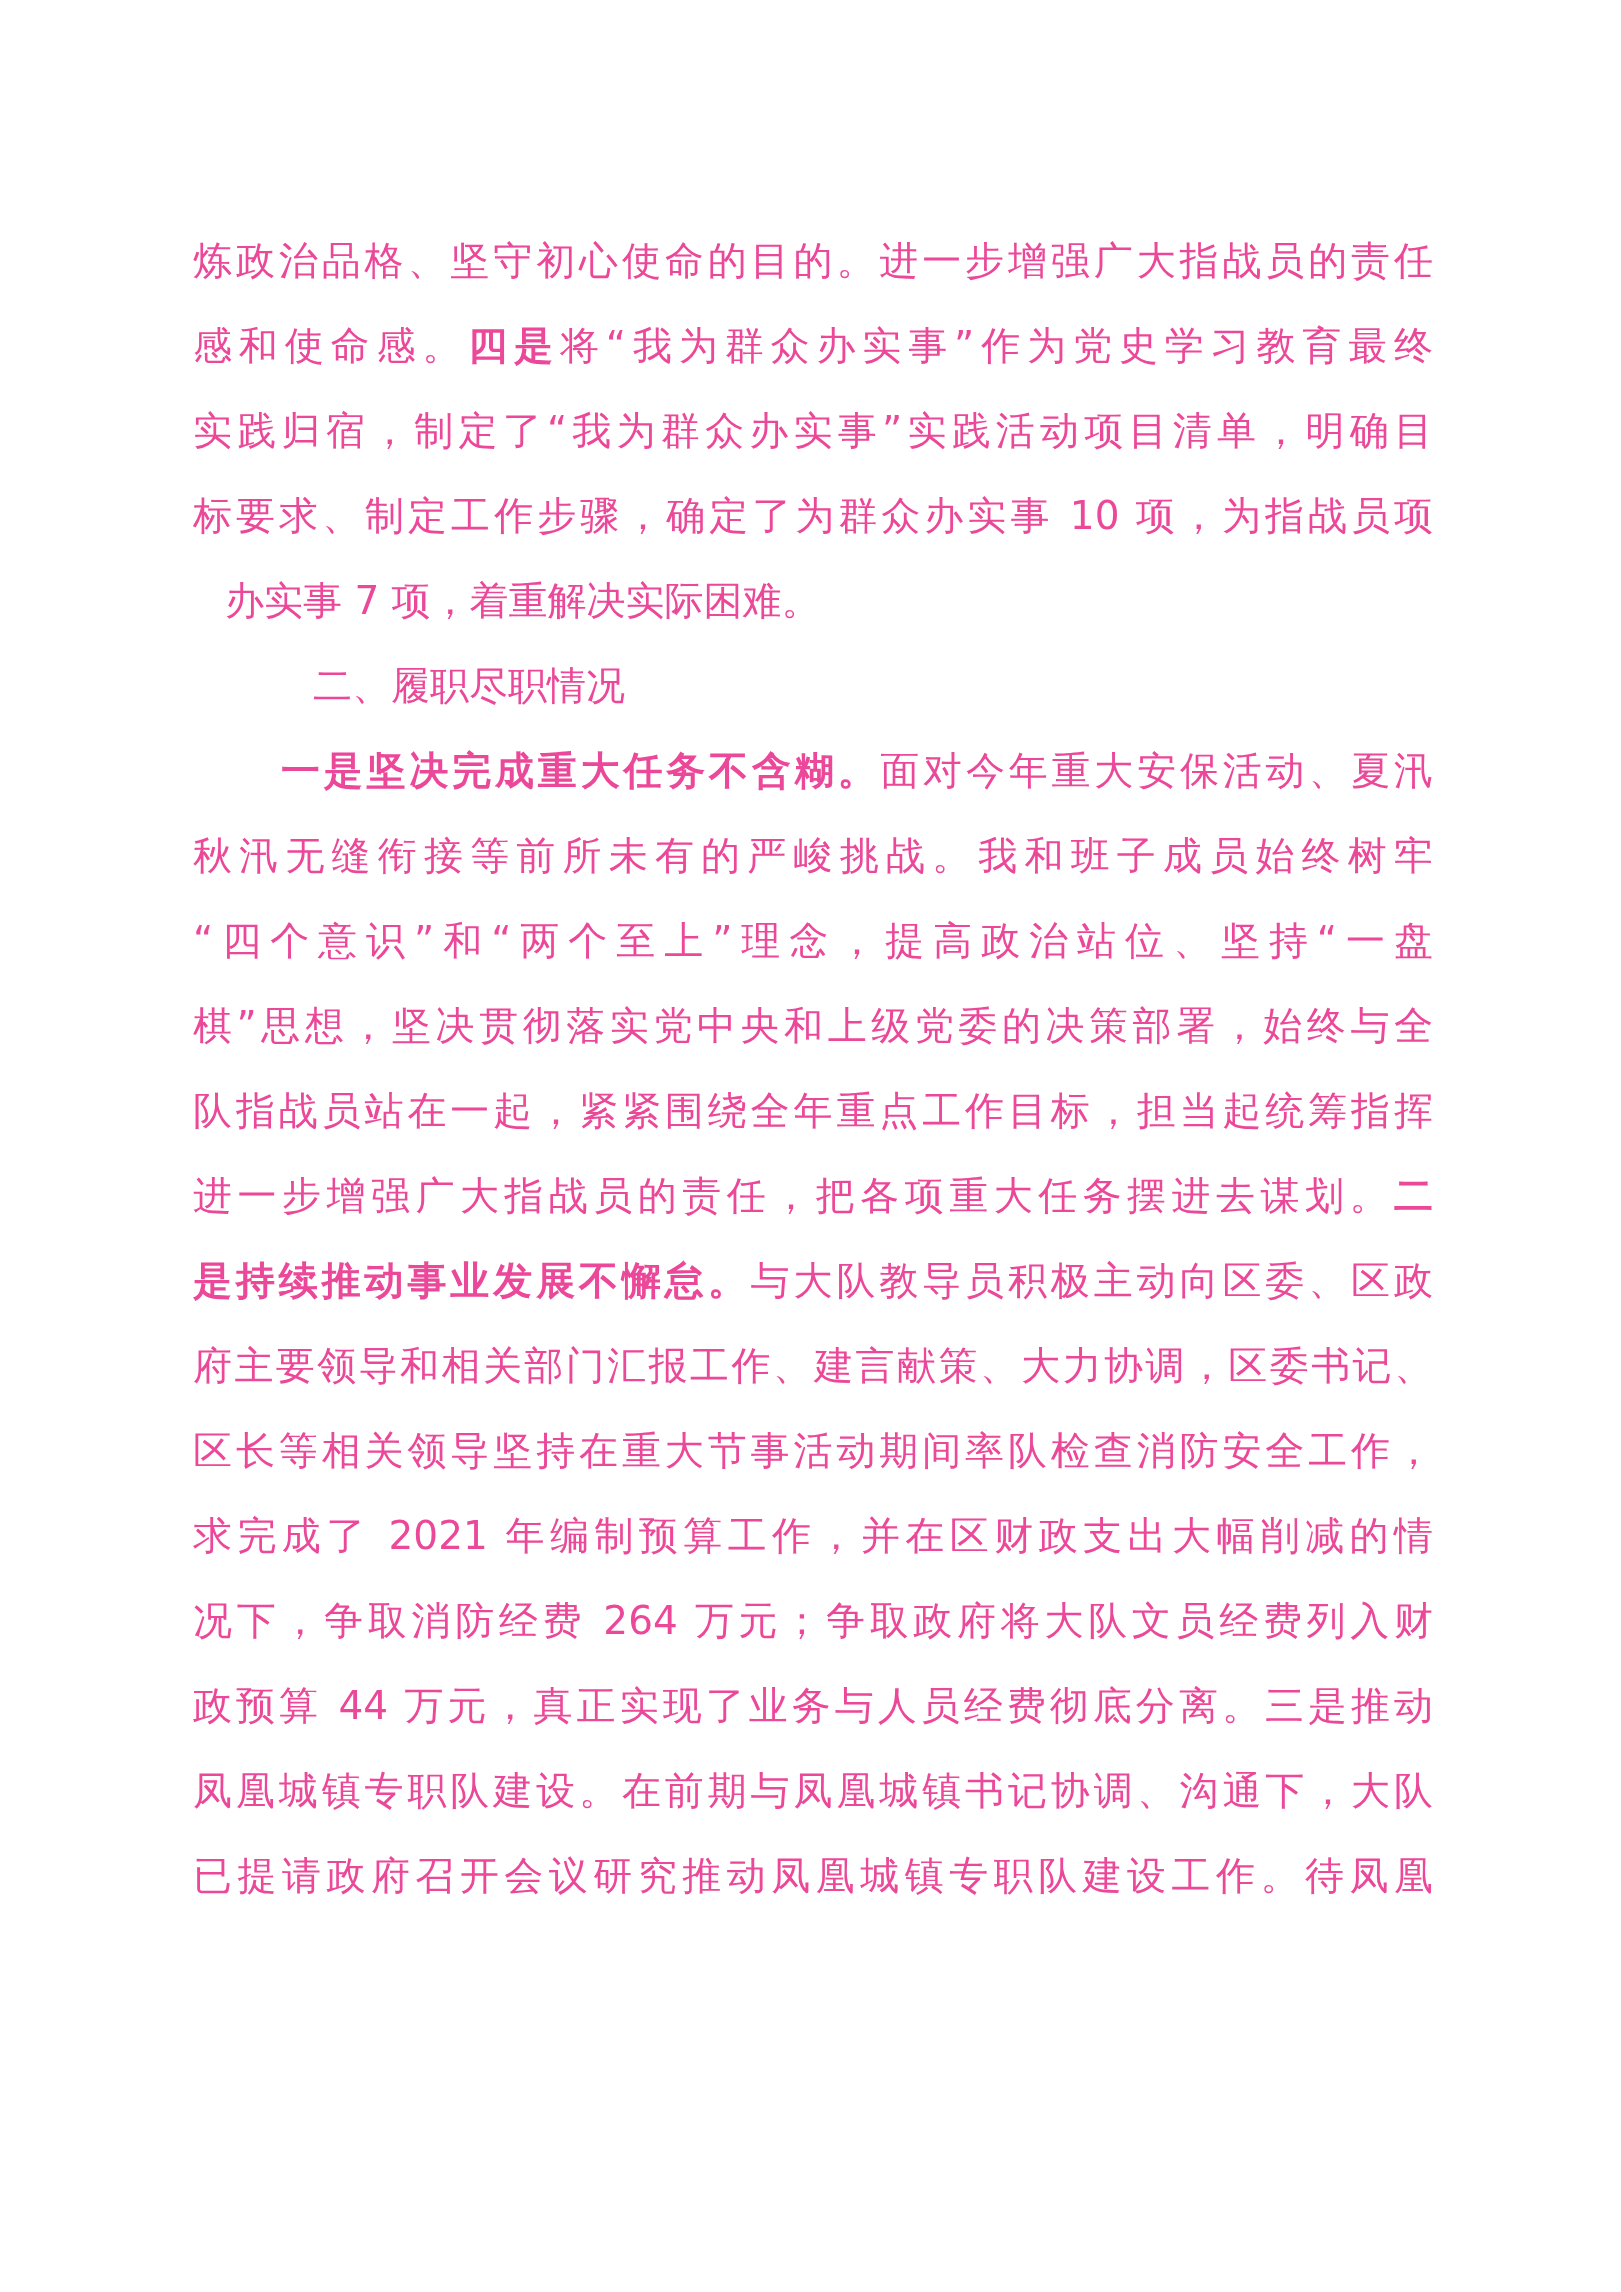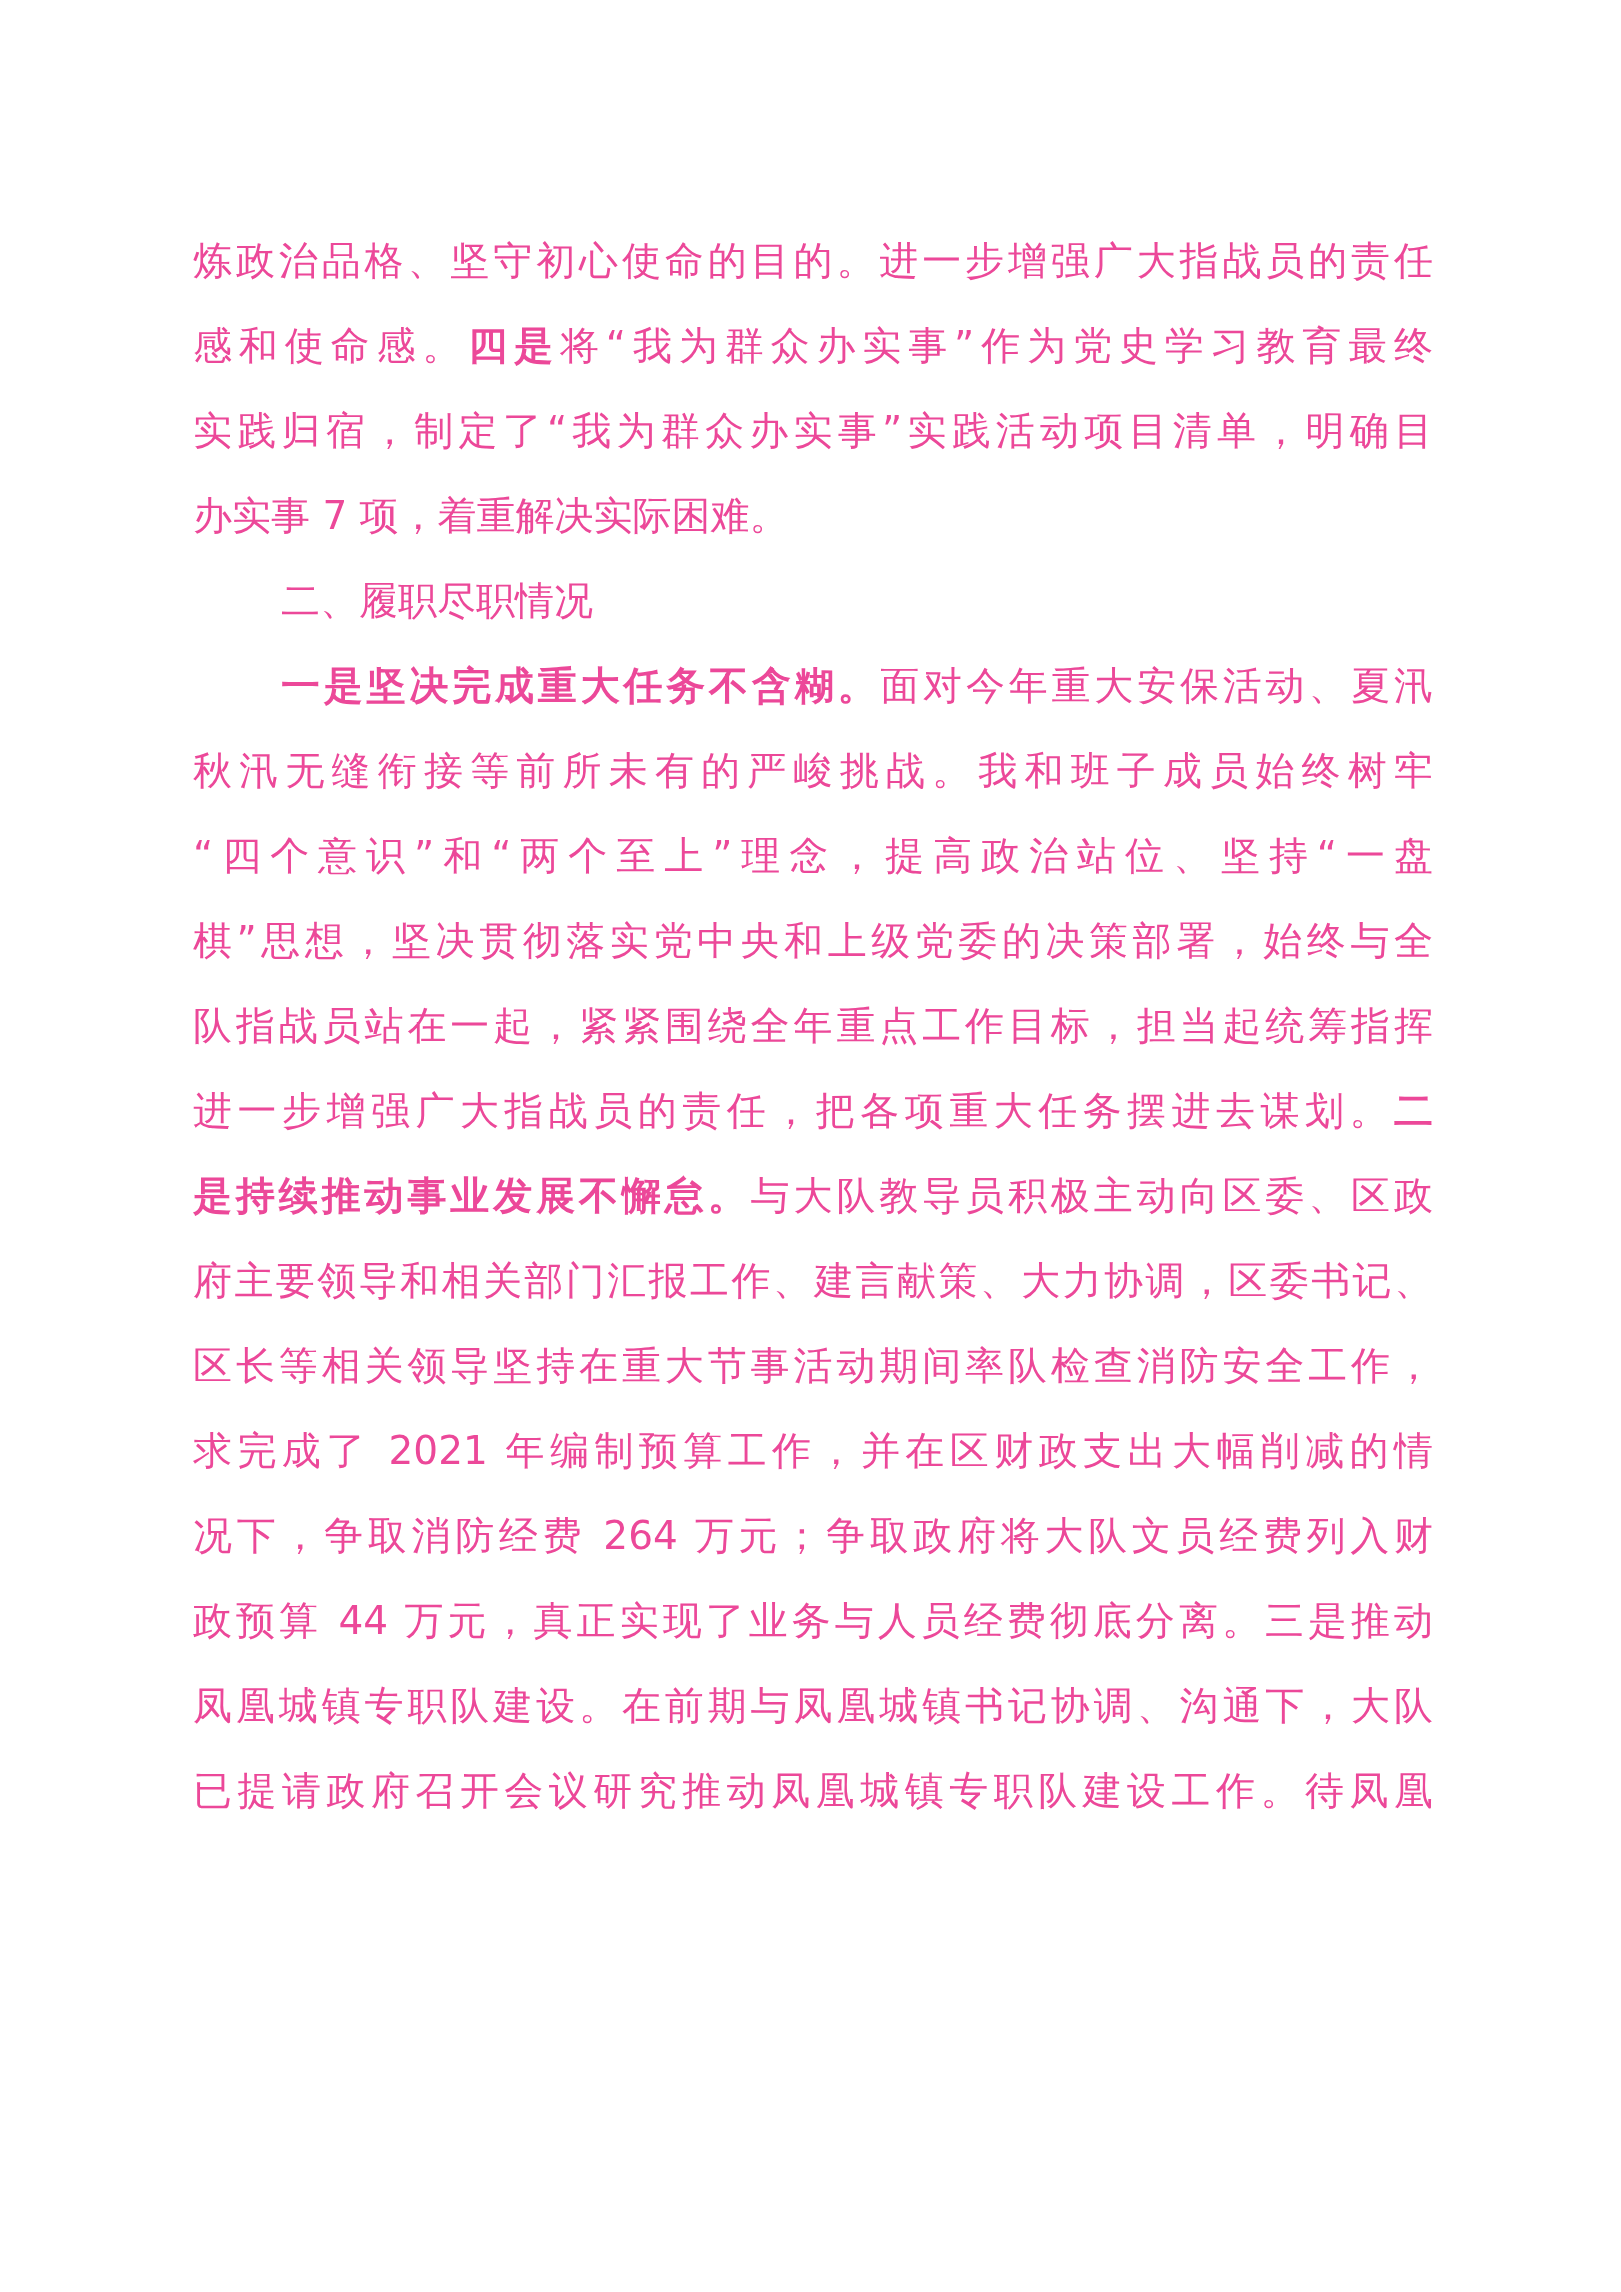--- a/index.html
+++ b/index.html
@@ -9,31 +9,32 @@
     font-family: "DejaVu Sans", "Liberation Sans", sans-serif;
     font-size: 39px;
     line-height: 85px;
     height: 85px;
     color: #ec4899;
     white-space: nowrap;
     text-align: justify;
     text-align-last: justify;
     letter-spacing: 0px;
   }
-  .line.last { text-align-last: left; }
+  .line.last { text-align-last: left; margin-left: 32px; }
   .indent { padding-left: 88px; }
   b { font-weight: bold; }
 </style>
 </head>
 <body>
 
 <div class="page" id="page">
     <div class="line"><span>炼政治品格、坚守初心使命的目的。进一步增强广大指战员的责任</span></div>
     <div class="line"><span>感和使命感。</span><b>四是</b><span>将“我为群众办实事”作为党史学习教育最终</span></div>
     <div class="line"><span>实践归宿，制定了“我为群众办实事”实践活动项目清单，明确目</span></div>
+    <div class="line"><span>标要求、制定工作步骤，确定了为群众办实事 10 项，为指战员项</span></div>
     <div class="line last"><span>办实事 7 项，着重解决实际困难。</span></div>
     <div class="line indent last"><span>二、履职尽职情况</span></div>
     <div class="line indent"><b>一是坚决完成重大任务不含糊。</b><span>面对今年重大安保活动、夏汛</span></div>
     <div class="line"><span>秋汛无缝衔接等前所未有的严峻挑战。我和班子成员始终树牢</span></div>
     <div class="line"><span>“四个意识”和“两个至上”理念，提高政治站位、坚持“一盘</span></div>
     <div class="line"><span>棋”思想，坚决贯彻落实党中央和上级党委的决策部署，始终与全</span></div>
     <div class="line"><span>队指战员站在一起，紧紧围绕全年重点工作目标，担当起统筹指挥</span></div>
     <div class="line"><span>进一步增强广大指战员的责任，把各项重大任务摆进去谋划。</span><b>二</b></div>
     <div class="line"><b>是持续推动事业发展不懈怠。</b><span>与大队教导员积极主动向区委、区政</span></div>
     <div class="line"><span>府主要领导和相关部门汇报工作、建言献策、大力协调，区委书记、</span></div>

